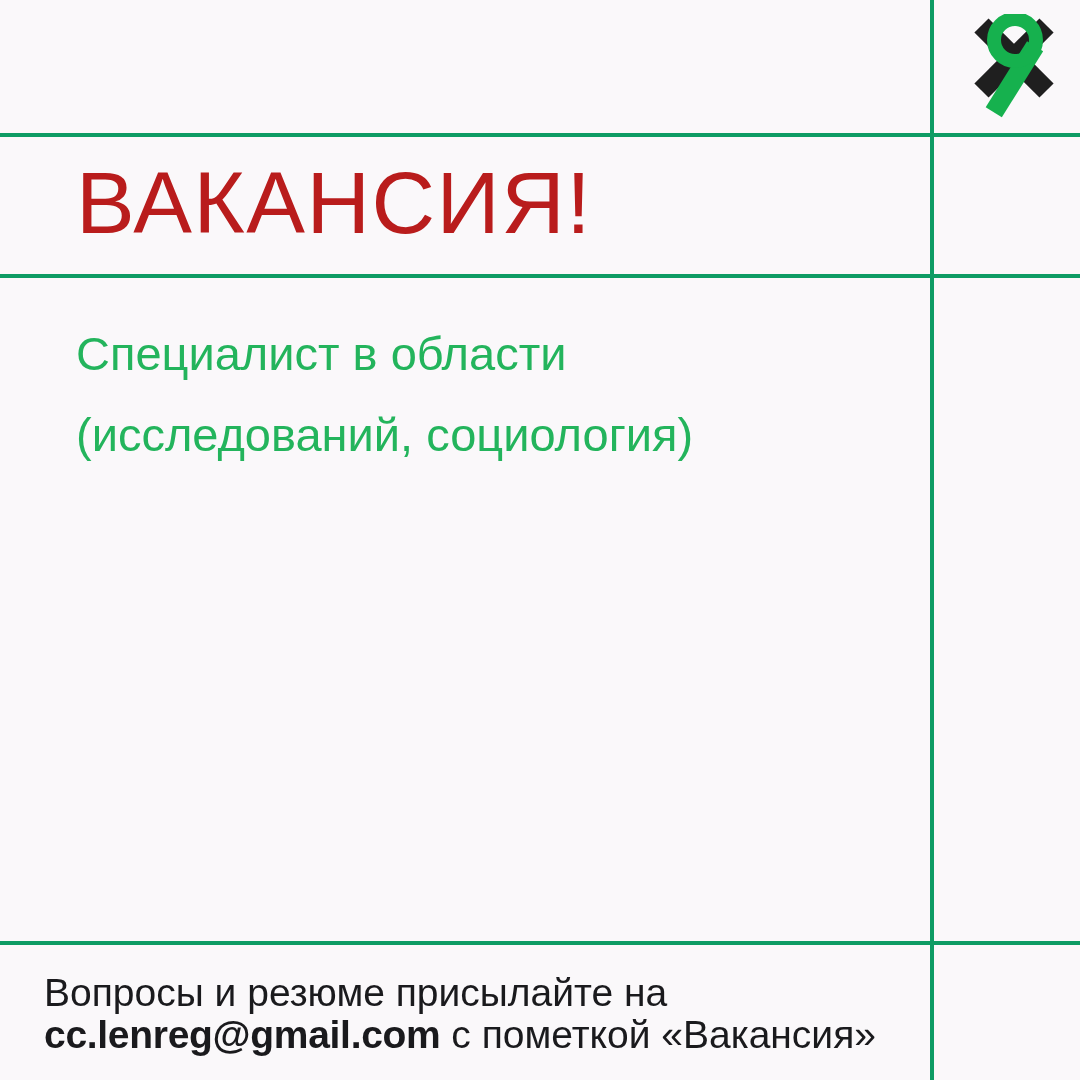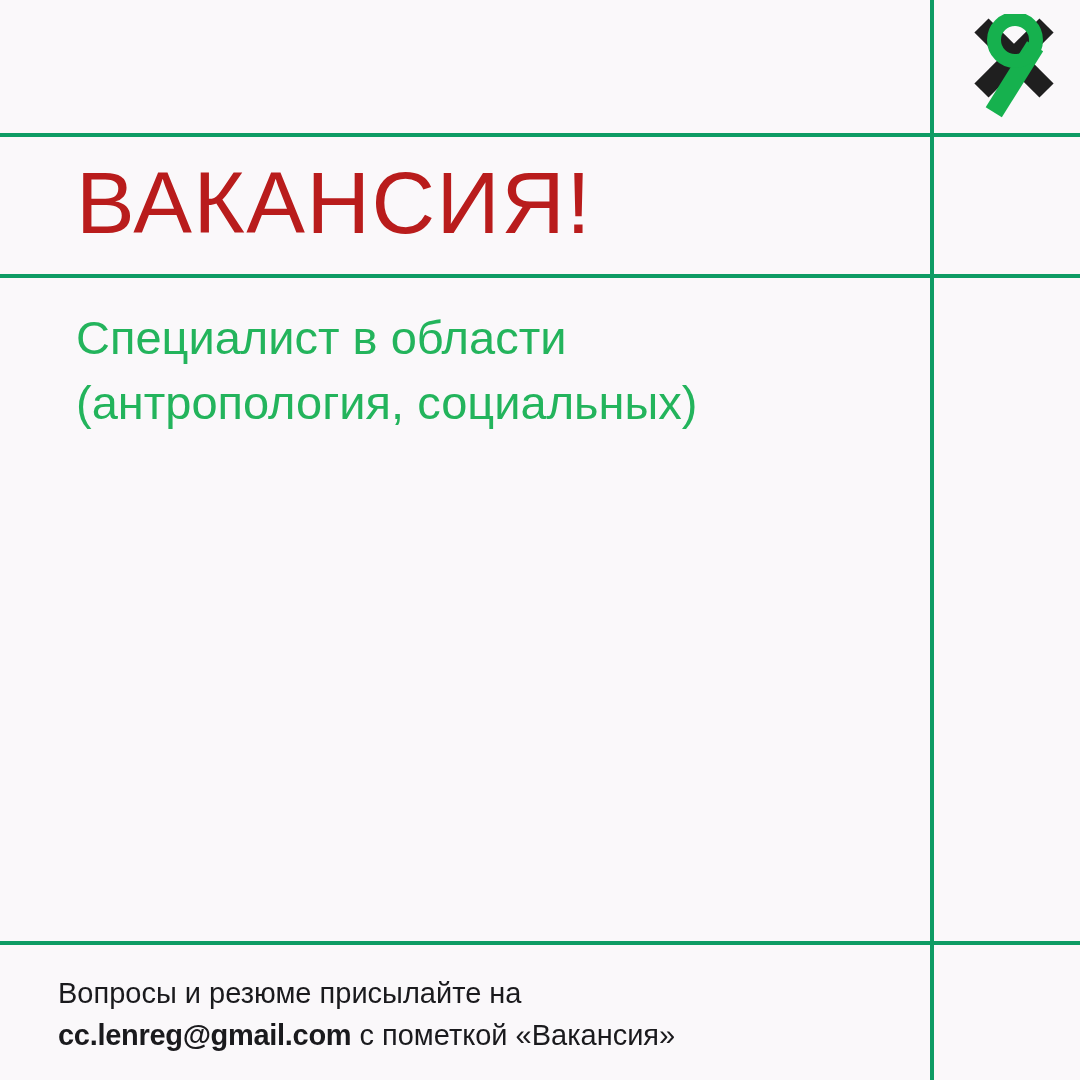--- a/index.html
+++ b/index.html
@@ -72,29 +72,29 @@
     position: absolute;
     left: 76px;
     top: 305px;
     width: 830px;
     margin: 0;
     font-size: 47px;
     font-weight: 500;
     line-height: 65px;
     color: #23b45c;
   }
-  #subtitle .sub-line { display: block; white-space: nowrap; }
+  #subtitle .sub-line { display: block; white-space: nowrap; margin-top: 16px; }
 
   
   #footer {
     position: absolute;
-    left: 58px;
+    left: 44px;
     top: 972px;
     width: 850px;
-    font-size: 29px;
+    font-size: 39px;
     line-height: 42px;
     color: #1a1a1d;
   }
   #footer .foot-line { display: block; white-space: nowrap; }
   #footer .email {
     font-weight: 700;
     letter-spacing: -0.3px;
   }
 </style>
 </head>
@@ -116,21 +116,21 @@
       <rect x="48" y="26" width="19" height="78" transform="rotate(32 57 65)" fill="#16b14e"></rect>
 
       <circle cx="58" cy="26" r="21" fill="none" stroke="#16b14e" stroke-width="14"></circle>
     </svg>
   </div>
 
   <h1 id="headline">ВАКАНСИЯ!</h1>
 
   <div id="subtitle">
     <span class="sub-line">Специалист в области</span>
-    <span class="sub-line">(антропология, социальных)</span>
+    <span class="sub-line">(исследований, социология)</span>
   </div>
 
   <div id="footer">
     <span class="foot-line">Вопросы и резюме присылайте на</span>
     <span class="foot-line"><span class="email">cc.lenreg@gmail.com</span><span> с пометкой «Вакансия»</span></span>
   </div>
 
 </div>
 
 </body></html>

